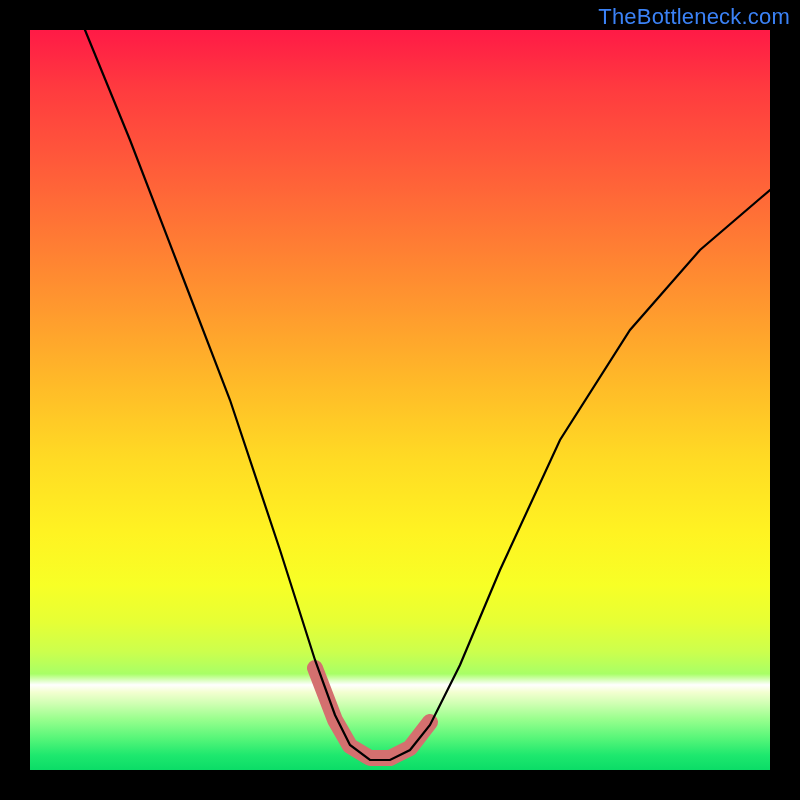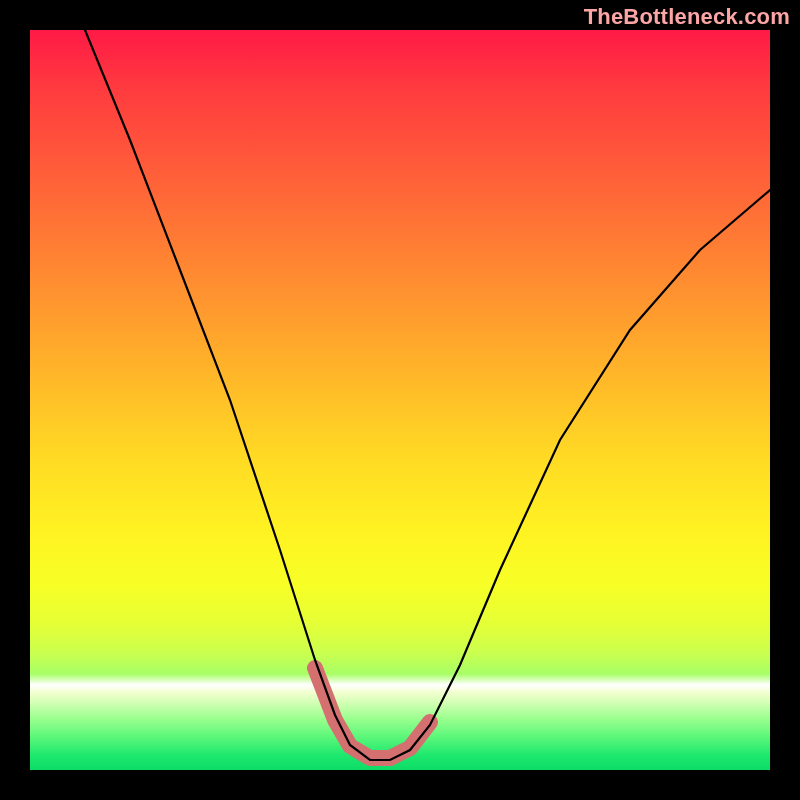--- a/index.html
+++ b/index.html
@@ -44,23 +44,23 @@
       #9cff8f 93%,
       #5cf77a 95.5%,
       #1ee86e 98%,
       #0bdc67 100%
     );
   }
   .watermark {
     position: absolute;
     top: 4px;
     right: 10px;
-    color: #fca5a5;
+    color: #3b82f6;
     font-size: 22px;
-    font-weight: 700;
+    font-weight: 400;
     letter-spacing: 0.2px;
     user-select: none;
   }
   svg.curve {
     position: absolute;
     left: 0;
     top: 0;
     width: 740px;
     height: 740px;
   }

